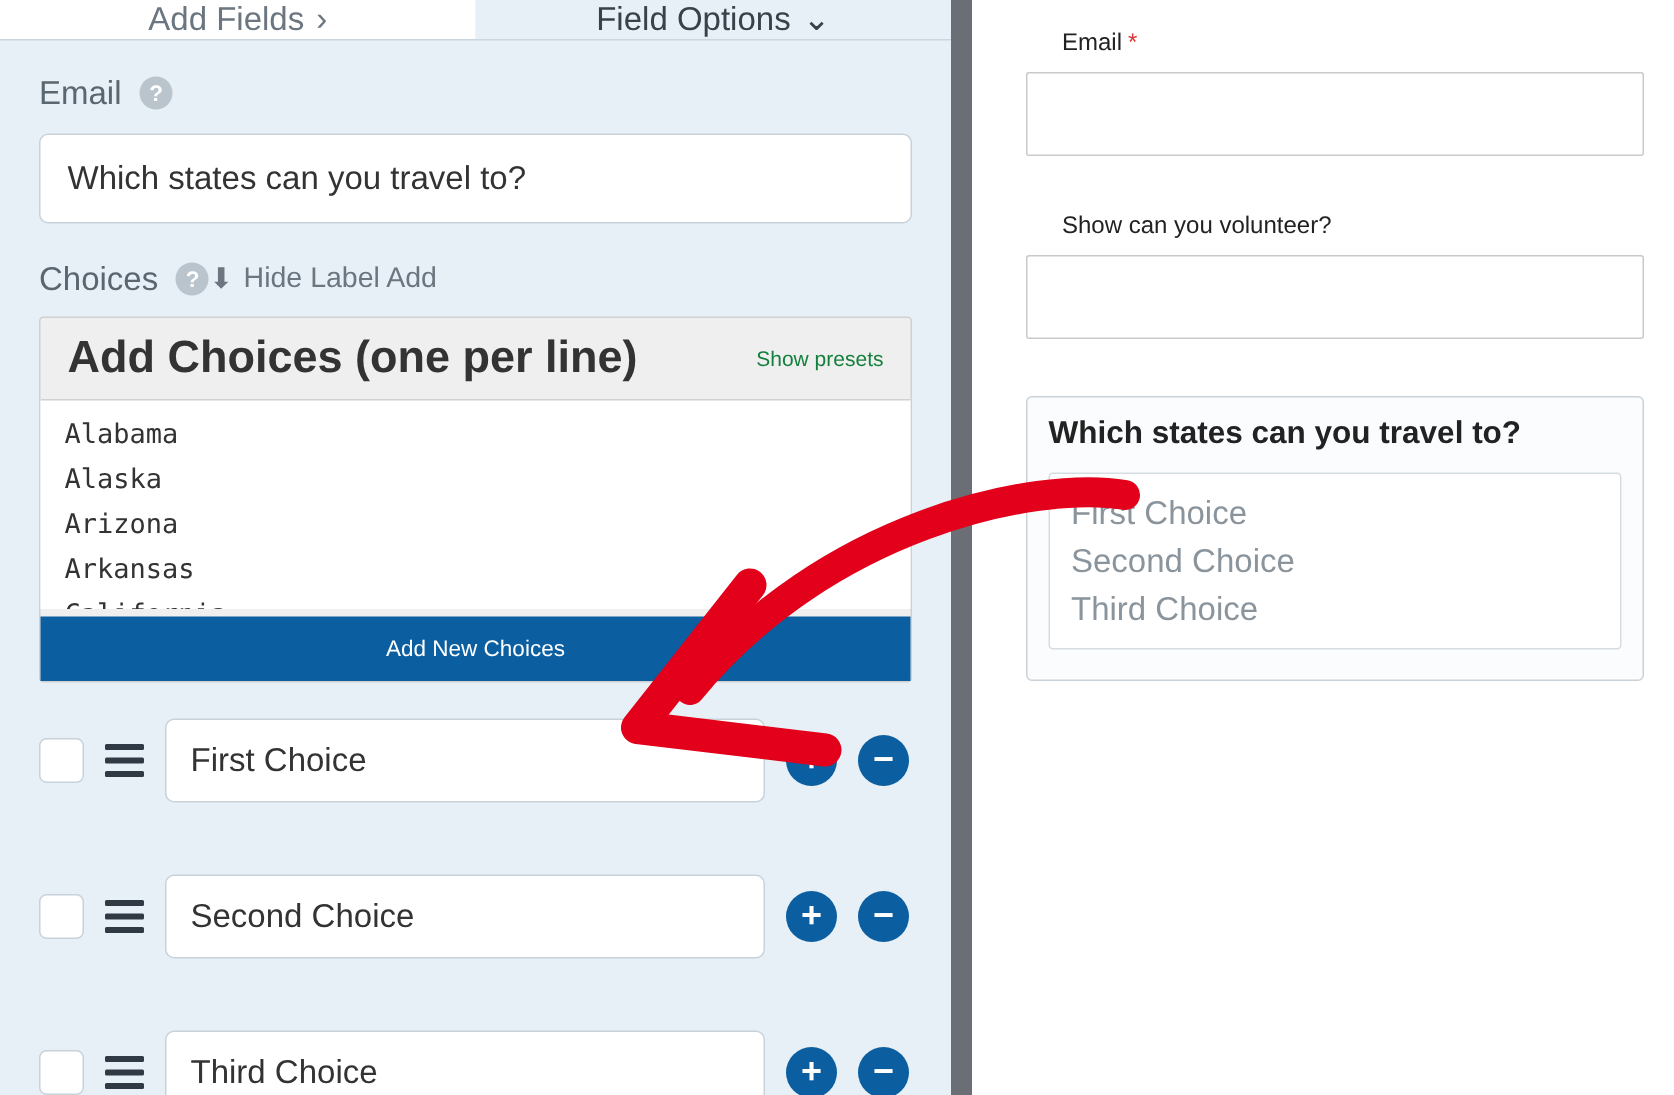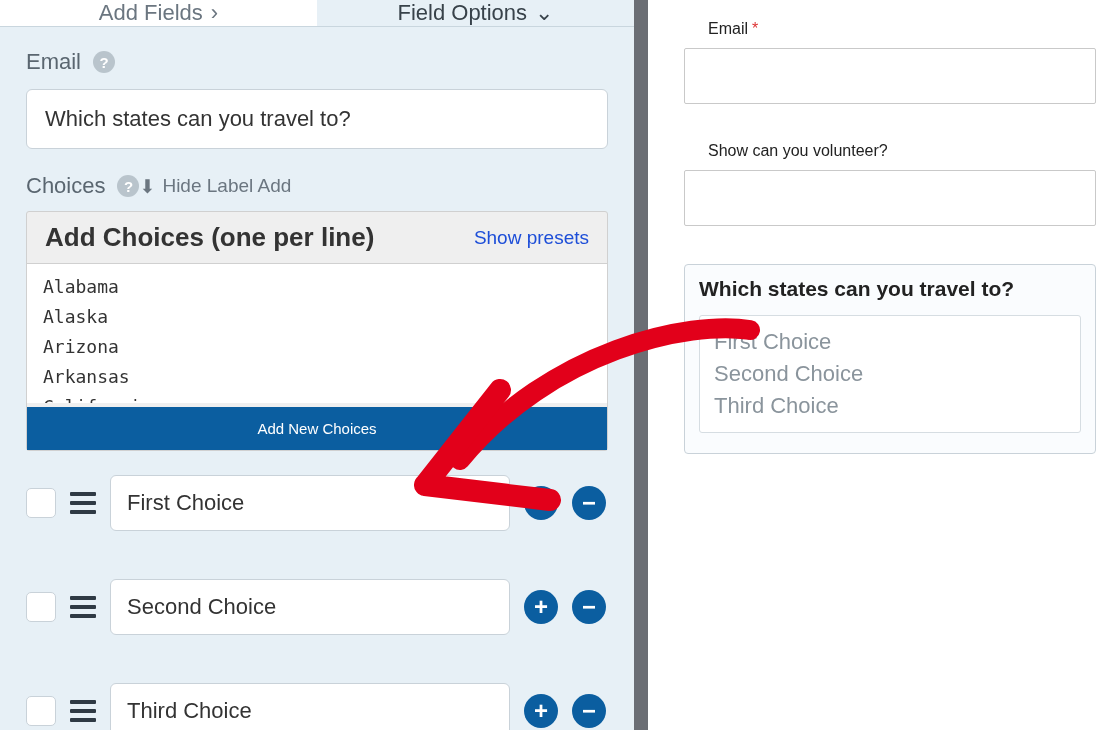--- a/index.html
+++ b/index.html
@@ -74,22 +74,22 @@
   .bulk-box {
     margin: 12px 26px 0 26px;
     background: #efefef;
     border: 1px solid #d0d0d0;
     border-radius: 3px;
   }
   .bulk-head {
     display: flex; justify-content: space-between; align-items: center;
     padding: 10px 18px;
   }
-  .bulk-title { font-size: 26px; font-weight: 700; color: #333; }
-  .presets { font-size: 19px; color: #1d4ed8; }
+  .bulk-title { font-size: 30px; font-weight: 700; color: #333; }
+  .presets { font-size: 14px; color: #15803d; }
   .bulk-textarea {
     width: 100%;
     height: 140px;
     border: none;
     border-top: 1px solid #d0d0d0;
     background: #fff;
     font-family: ui-monospace, Menlo, Consolas, monospace;
     font-size: 18px;
     line-height: 30px;
     padding: 8px 16px;

